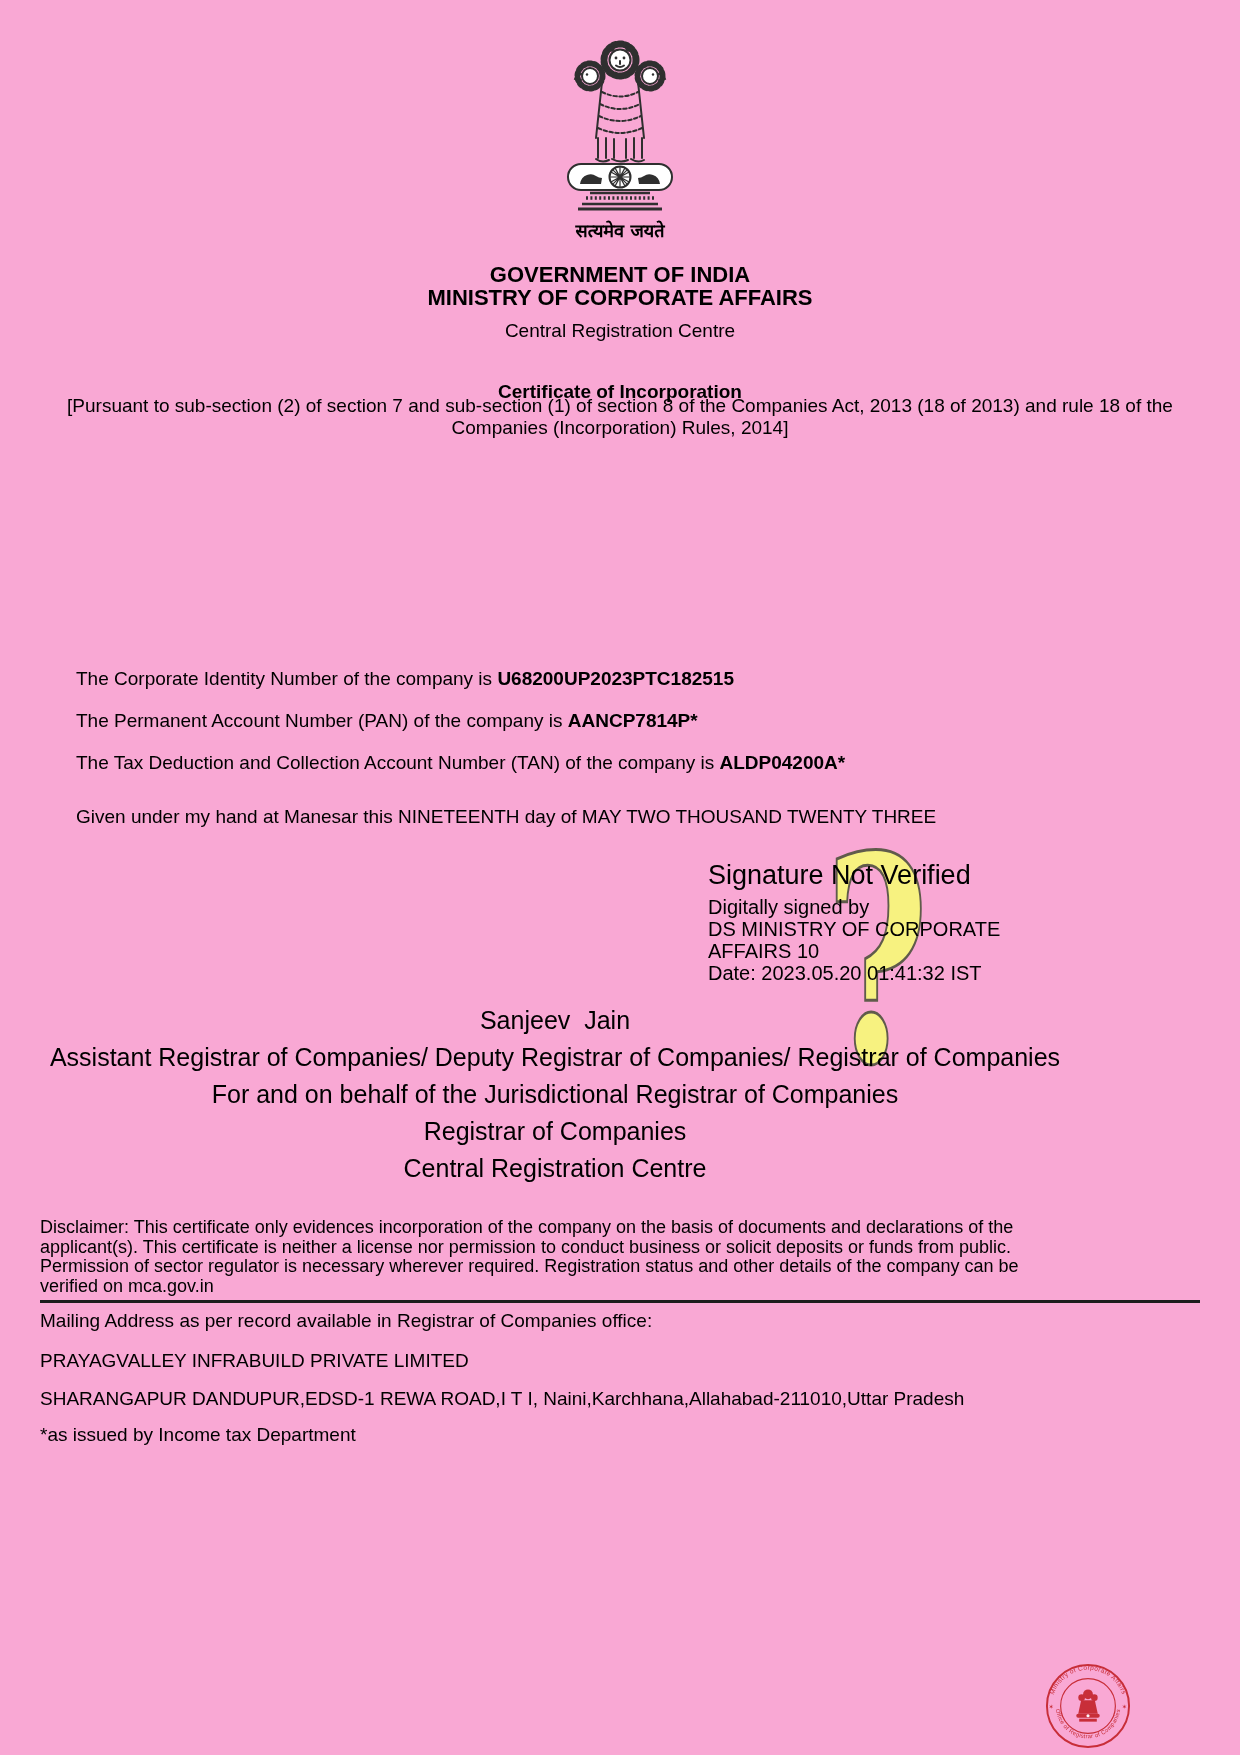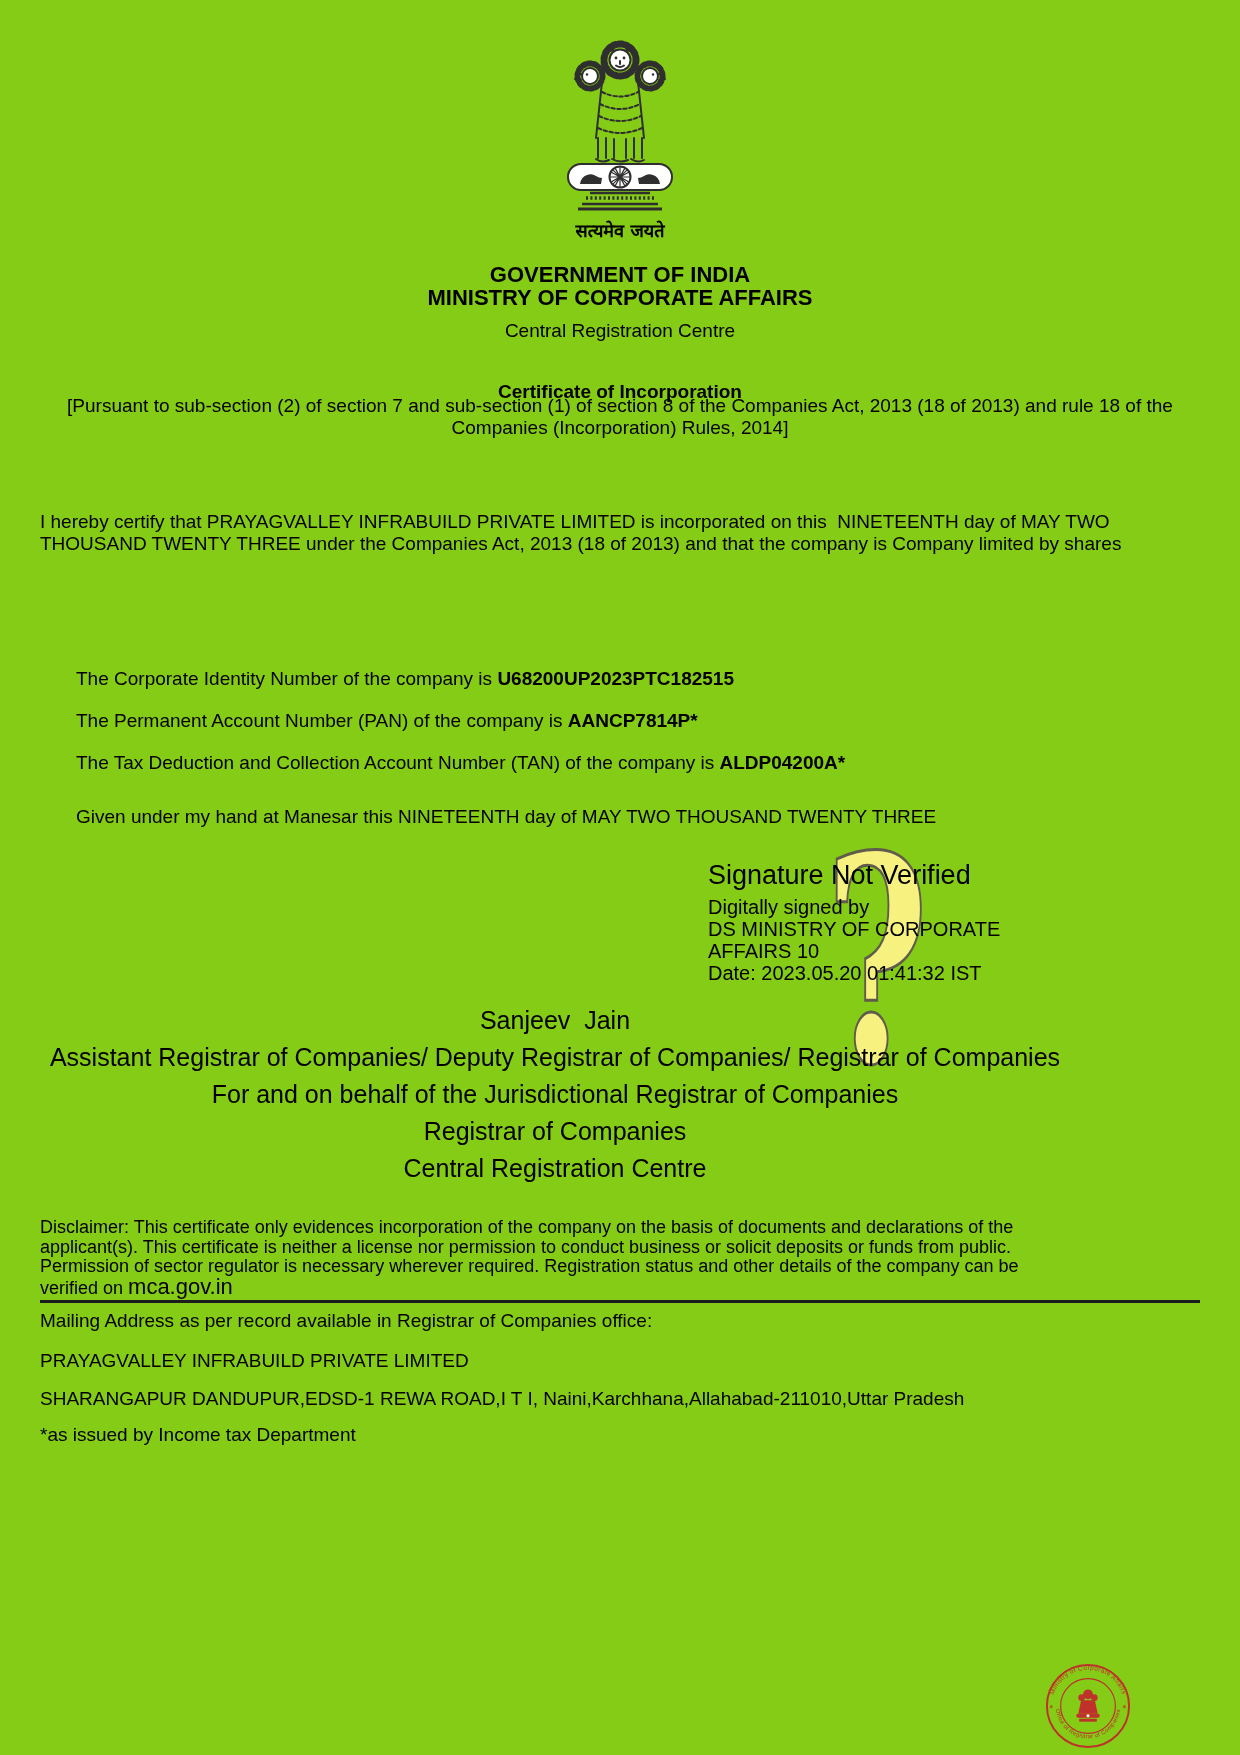--- a/index.html
+++ b/index.html
@@ -1,20 +1,20 @@
 <!DOCTYPE html>
 <html><head>
 <meta charset="utf-8">
 <style>
   html,body{margin:0;padding:0;background:#ffffff;}
   .page{
     position:relative;
     width:1240px;
     height:1755px;
-    background:#84cc16;
+    background:#f9a8d4;
     font-family:"Liberation Sans", sans-serif;
     color:#000;
     overflow:hidden;
   }
   .abs{position:absolute;}
   .center{left:0;right:0;text-align:center;}
   .b{font-weight:bold;}
   .pre{white-space:pre-wrap;}
 
   .emblem{position:absolute;left:556px;top:38px;}
@@ -33,21 +33,21 @@
   .tan{left:40px;top:752px;}
   .given{left:40px;top:806px;}
 
   .qmark{position:absolute;left:792px;top:856px;z-index:0;overflow:visible;}
   .sig-status{left:708px;top:860px;font-size:27px;z-index:1;}
   .sig-details{left:708px;top:896px;font-size:20px;line-height:22px;z-index:1;}
 
   .officer{left:40px;top:1002px;width:1030px;text-align:center;font-size:25px;line-height:37px;}
 
   .disclaimer{left:40px;top:1218px;width:1035px;font-size:18px;line-height:19.5px;}
-  .mca{font-size:22px;text-align:center;}
+  .mca{font-size:18px;text-align:center;}
   .rule{left:40px;top:1300px;width:1160px;height:3px;background:#1d1d1d;}
 
   .mail-head{left:40px;top:1310px;font-size:19px;}
   .mail-co{left:40px;top:1350px;font-size:19px;}
   .mail-addr{left:40px;top:1388px;font-size:19px;}
   .footnote{left:40px;top:1424px;font-size:19px;}
 
   .stamp{position:absolute;left:1044px;top:1662px;opacity:0.92;}
 </style>
 </head>
@@ -98,21 +98,20 @@
   <div class="motto">सत्यमेव जयते</div>
 
   <div class="abs center gov-head">
     <div>GOVERNMENT OF INDIA</div>
     <div>MINISTRY OF CORPORATE AFFAIRS</div>
   </div>
   <div class="abs center crc">Central Registration Centre</div>
   <div class="abs center cert-title">Certificate of Incorporation</div>
   <div class="abs center pursuant">[Pursuant to sub-section (2) of section 7 and sub-section (1) of section 8 of the Companies Act, 2013 (18 of 2013) and rule 18 of the Companies (Incorporation) Rules, 2014]</div>
 
-  <div class="abs certify pre">I hereby certify that PRAYAGVALLEY INFRABUILD PRIVATE LIMITED is incorporated on this  NINETEENTH day of MAY TWO THOUSAND TWENTY THREE under the Companies Act, 2013 (18 of 2013) and that the company is Company limited by shares</div>
 
   <div class="abs body-line cin">
     <span>The Corporate Identity Number of the company is </span><span class="b">U68200UP2023PTC182515</span>
   </div>
   <div class="abs body-line pan">
     <span>The Permanent Account Number (PAN) of the company is </span><span class="b">AANCP7814P*</span>
   </div>
   <div class="abs body-line tan">
     <span>The Tax Deduction and Collection Account Number (TAN) of the company is </span><span class="b">ALDP04200A*</span>
   </div>

